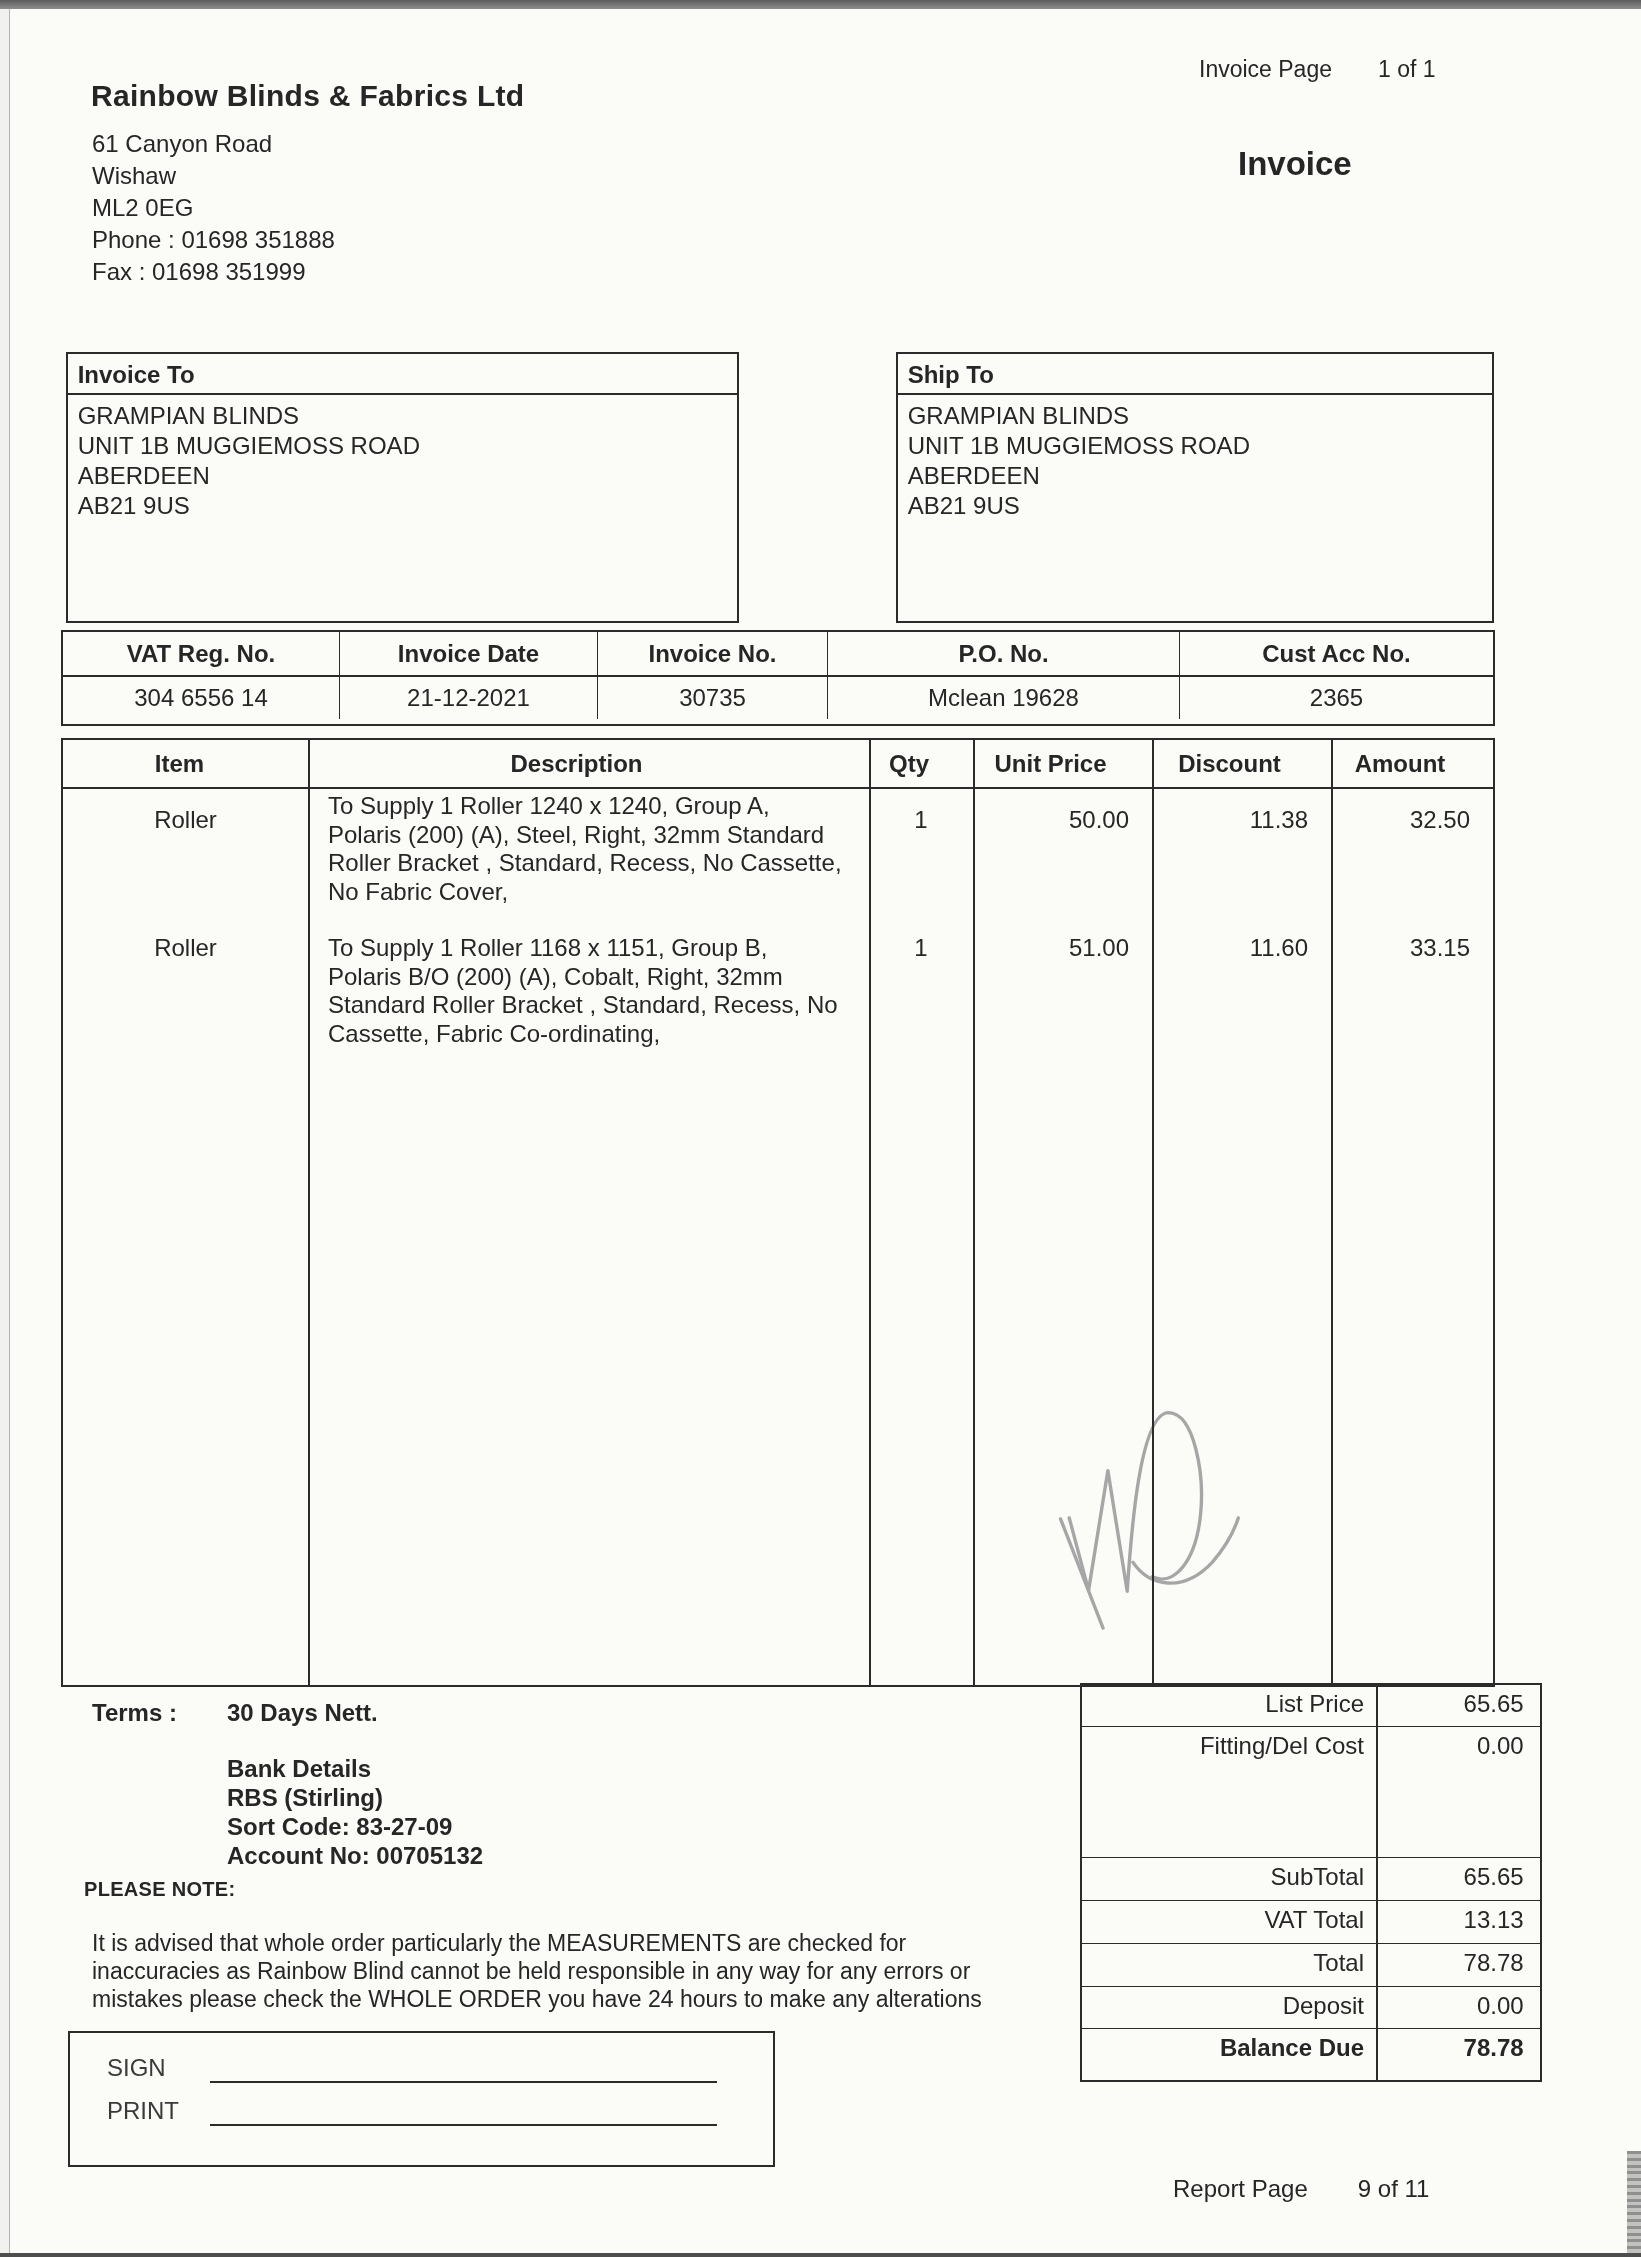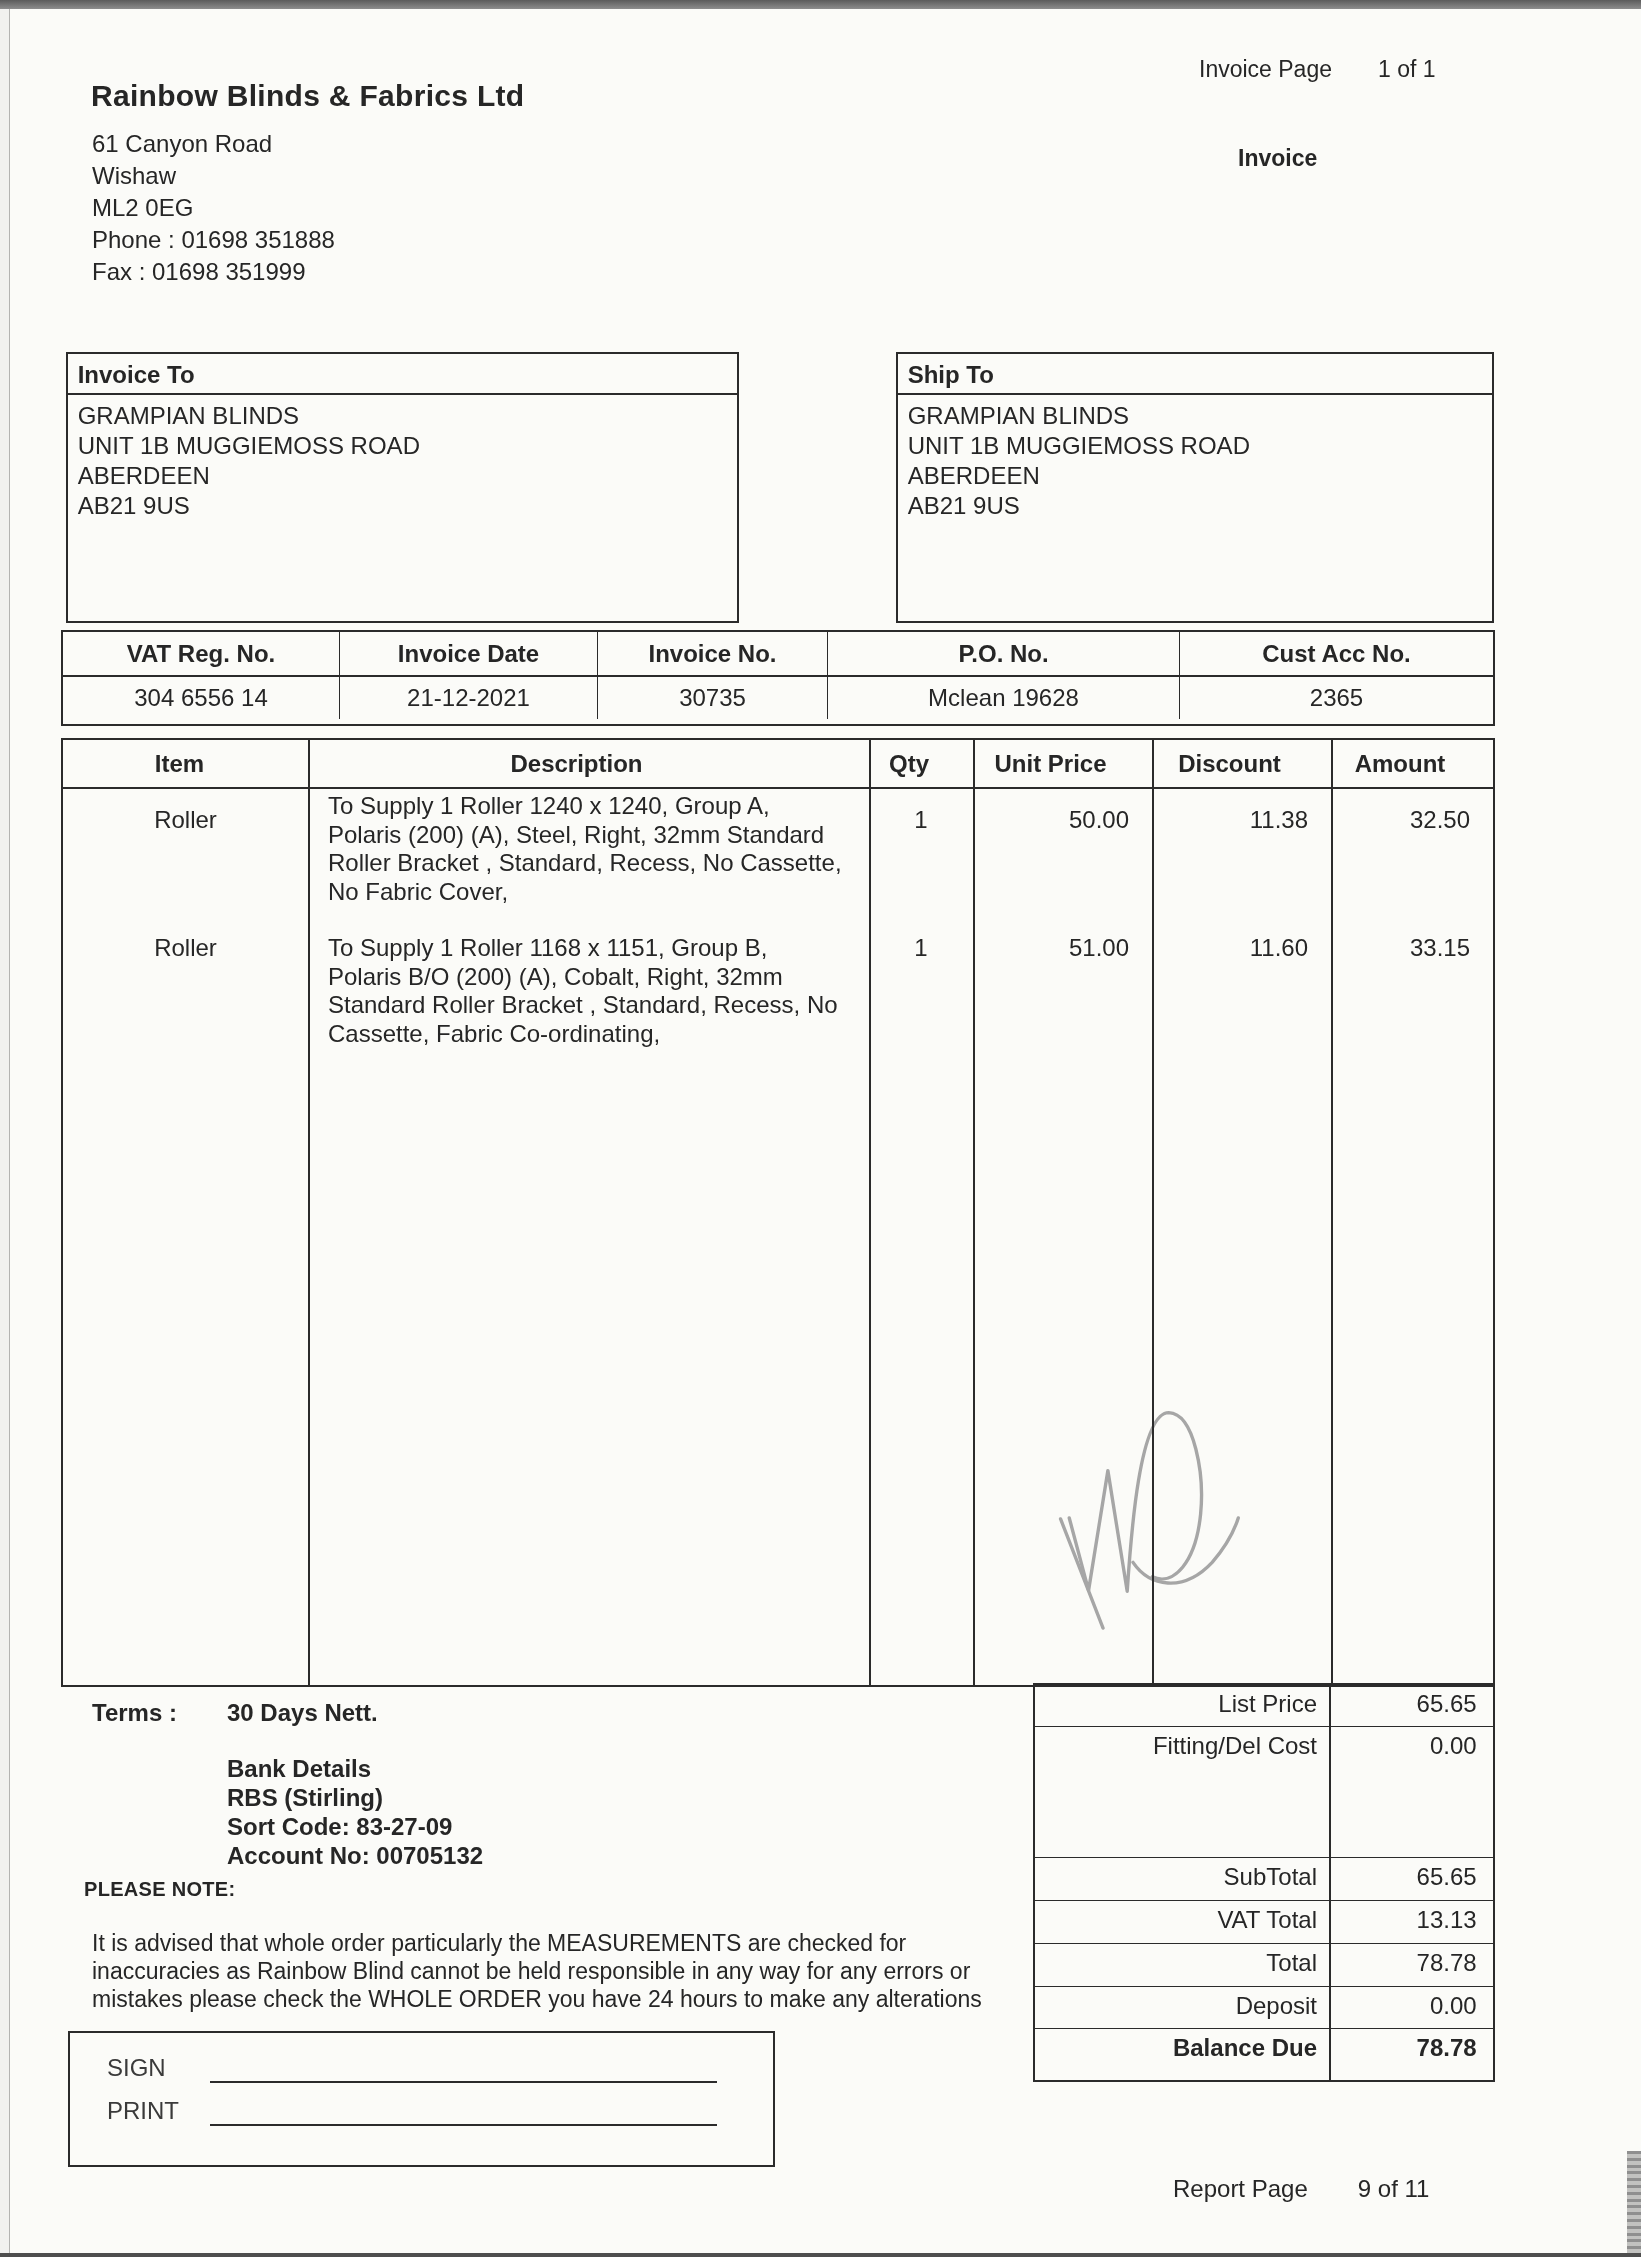--- a/index.html
+++ b/index.html
@@ -29,21 +29,21 @@
 
   .abs { position: absolute; }
   .pre { white-space: pre-line; }
   .ctr { text-align: center; }
   .rt { text-align: right; }
 
   
   .invoice-page-line { left:1199px; top:56px; font-size:23px; display:flex; gap:46px; }
   .company-name { left:91px; top:79px; font-size:30px; font-weight:bold; letter-spacing:0.3px; }
   .company-address { left:92px; top:128px; font-size:24px; line-height:32px; }
-  .doc-title { left:1238px; top:145px; font-size:23px; font-weight:bold; }
+  .doc-title { left:1238px; top:145px; font-size:33px; font-weight:bold; }
 
   
   .addr-box { border:2.4px solid #2b2b2b; background:transparent; }
   .addr-box .box-label { height:41px; border-bottom:2.4px solid #2b2b2b;
                          font-size:24px; font-weight:bold; padding:6.8px 0 0 9.7px; }
   .addr-box .box-body  { padding:5.8px 9.7px; font-size:24px; line-height:30px; }
   .invoice-to { left:66px;  top:352px; width:673px; height:271px; }
   .ship-to    { left:896px; top:352px; width:598px; height:271px; }
 
   
@@ -70,21 +70,21 @@
   .signature-svg { left:1048px; top:1398px; width:198px; height:237px; }
 
   
   .terms-label { left:92px;  top:1699px; font-size:24px; font-weight:bold; }
   .terms-value { left:227px; top:1699px; font-size:24px; font-weight:bold; }
   .bank-block  { left:227px; top:1754px; font-size:24px; line-height:29px; font-weight:bold; }
   .note-head   { left:84px;  top:1878px; font-size:20px; font-weight:bold; letter-spacing:0.3px; }
   .note-body   { left:92px;  top:1929px; width:927px; font-size:23px; line-height:28px; }
 
   
-  .totals-box { left:1033px; top:1683px; width:462px; height:399px; border:2.4px solid #2b2b2b; }
+  .totals-box { left:1080px; top:1683px; width:462px; height:399px; border:2.4px solid #2b2b2b; }
   .totals-vline { position:absolute; left:294px; top:0; bottom:0; width:1.9px; background:#2b2b2b; }
   .trow { position:relative; width:100%; }
   .trow:not(:last-child){ border-bottom:1.9px solid #2b2b2b; }
   .trow .tlabel { position:absolute; left:0; top:4.8px; width:282px; text-align:right; font-size:24px; }
   .trow .tvalue { position:absolute; left:296px; right:16.4px; top:4.8px; text-align:right; font-size:24px; }
   .trow.bold .tlabel, .trow.bold .tvalue { font-weight:bold; }
   .tr0{height:42px;} .tr1{height:131px;} .tr2{height:43px;} .tr3{height:43px;}
   .tr4{height:43px;} .tr5{height:42px;} .tr6{height:45px;}
 
   

